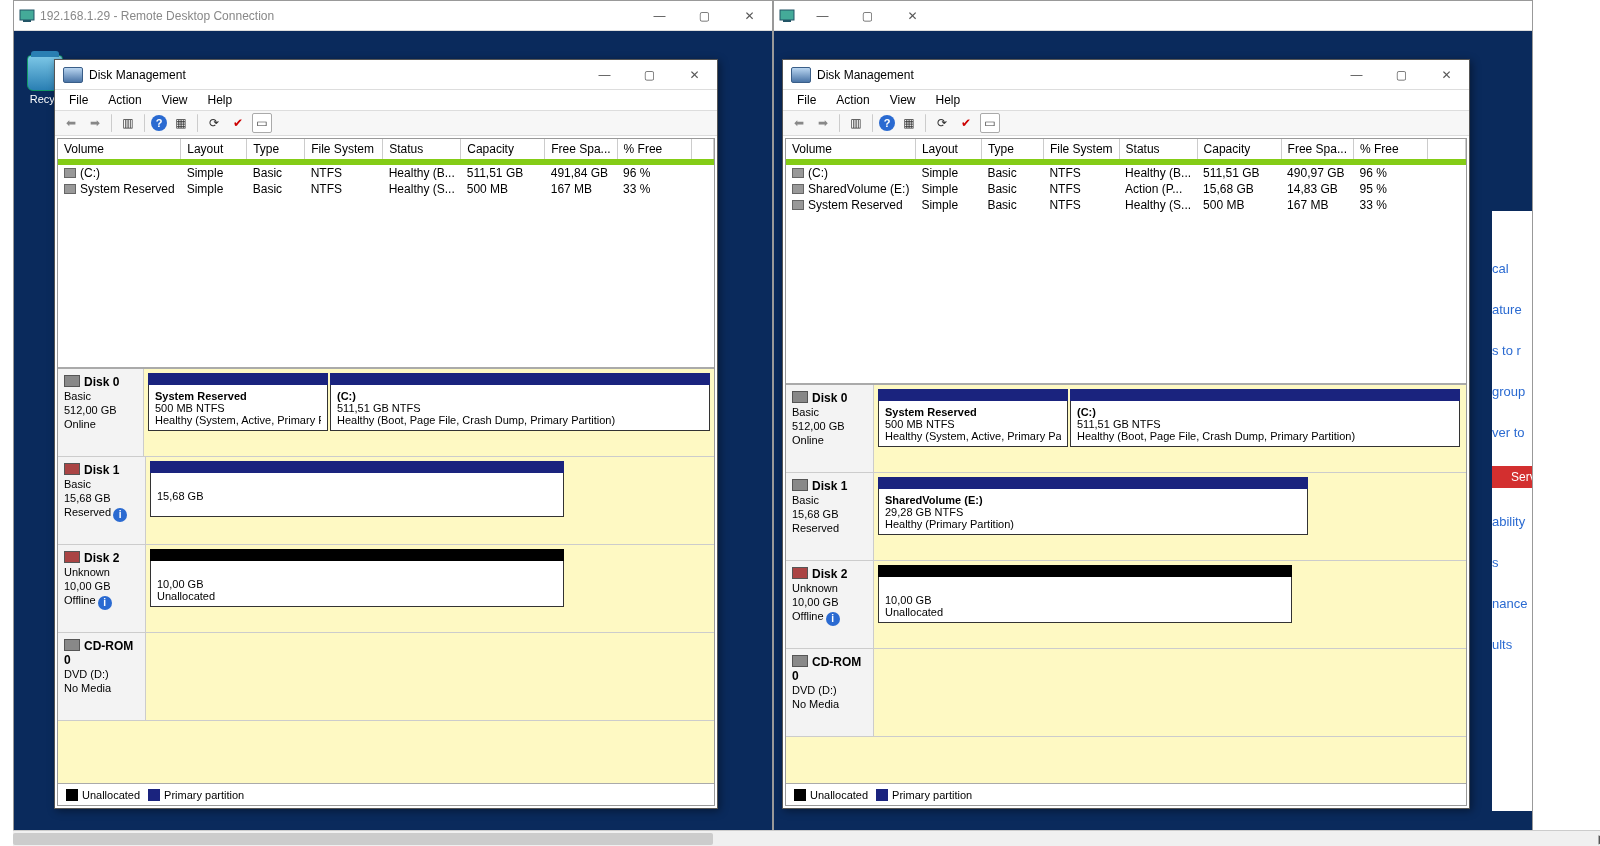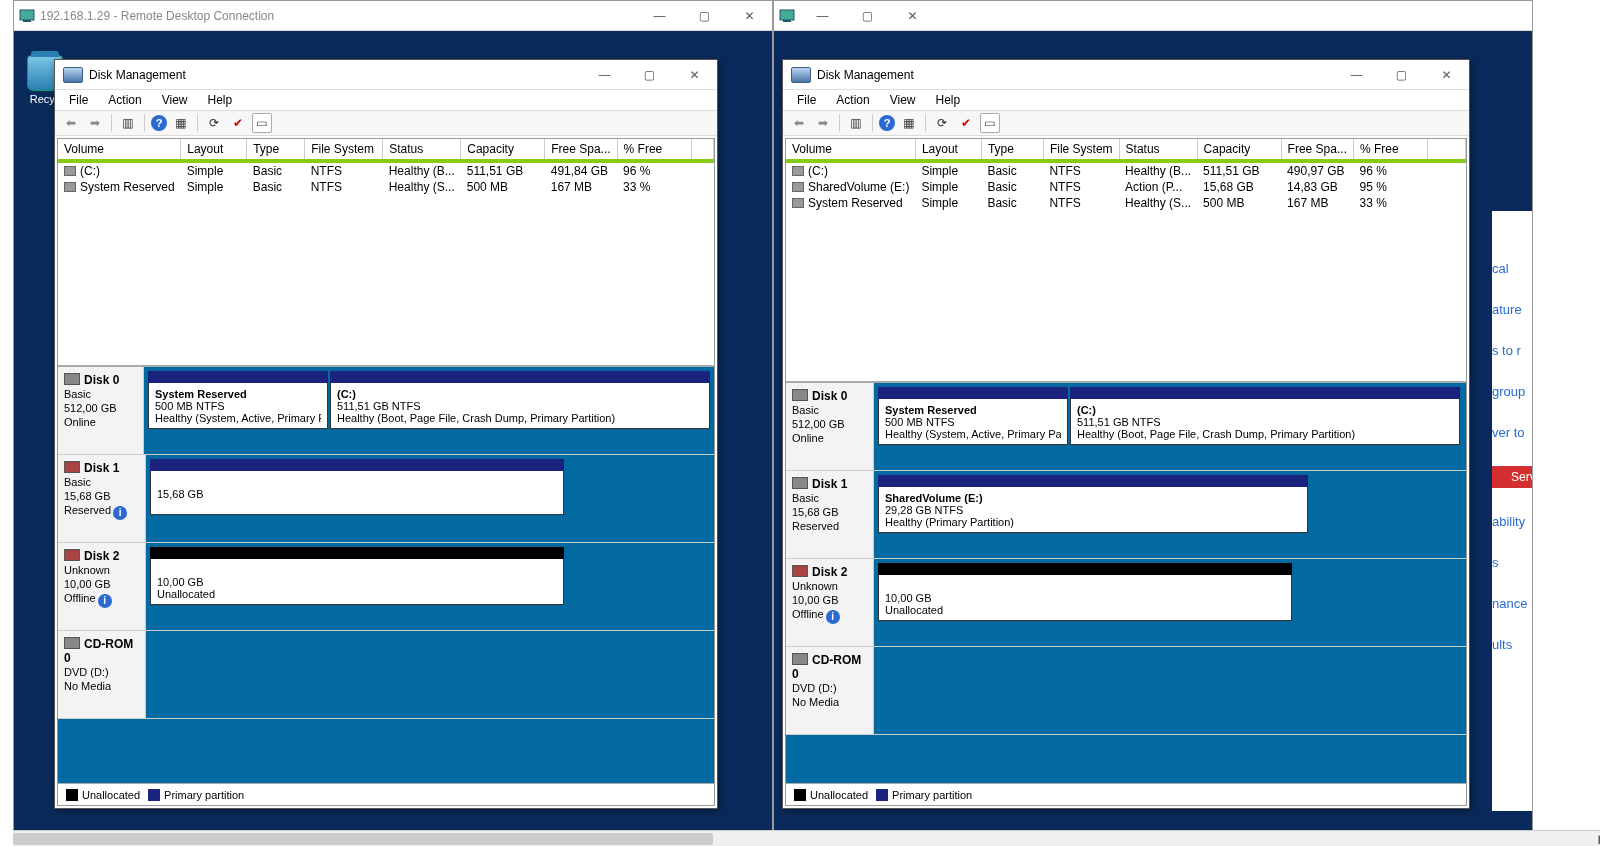--- a/index.html
+++ b/index.html
@@ -37,27 +37,27 @@
   .tb.arrow { color:#888; }
   .tb.help  { color:#fff; background:#2a6ad1; font-weight:bold; border-radius:50%; width:16px;height:16px; font-size:11px;}
   .tb.red   { color:#c00; }
   .tb.prop  { background:#fff; border:1px solid #aaa; width:20px; }
 
   .dm-content { flex:1; display:flex; flex-direction:column; border:1px solid #999; margin:2px; }
 
   
   .voltable { border-bottom:1px solid #aaa; background:#fff; }
   .voltable table{ width:100%; border-collapse:collapse; }
-  .voltable th{ text-align:left; font-weight:normal; font-size:12px; padding:3px 6px; border-right:1px solid #ccc; border-bottom:4px solid #84cc16; background:#fff; white-space:nowrap; }
+  .voltable th{ text-align:left; font-weight:normal; font-size:12px; padding:3px 6px; border-right:1px solid #ccc; border-bottom:6px solid #84cc16; background:#fff; white-space:nowrap; }
   .voltable td{ font-size:12px; padding:1px 6px; white-space:nowrap; }
   .vol-icon{ display:inline-block; width:12px;height:10px; background:#999; border:1px solid #666; margin-right:4px; vertical-align:-1px;}
   .voltable .fill { height:170px; }
 
   
-  .disks { flex:1; overflow:auto; border-top:1px solid #aaa; background:#0369a1; }
+  .disks { flex:1; overflow:auto; border-top:1px solid #aaa; background:#fef9c3; }
   .diskrow { display:flex; border-bottom:1px solid #ccc; min-height:88px; }
   .diskinfo { width:88px; padding:6px 6px; font-size:11px; border-right:1px solid #ccc; background:#f3f3f3; }
   .diskinfo .dname { font-weight:bold; font-size:12px; }
   .diskinfo .dname::before{ content:""; display:inline-block; width:14px;height:10px;background:#888;border:1px solid #555;margin-right:4px;vertical-align:-1px;}
   .diskinfo.red .dname::before{ background:#a44; }
   .diskinfo .sub{ font-size:11px; line-height:14px;}
   .info-i{ display:inline-block;width:14px;height:14px;border-radius:50%;background:#2a6ad1;color:#fff;font-weight:bold;font-size:10px;text-align:center;line-height:14px;vertical-align:-2px;margin-left:2px;}
   .diskparts { flex:1; padding:4px 4px; display:flex; gap:2px; align-items:flex-start; }
   .part { border:1px solid #333; background:#fff; font-size:11px; padding:4px 6px; min-height:56px; position:relative; }
   .part .bar{ position:absolute; left:-1px; right:-1px; top:-1px; height:12px; background:#1a237e;}

